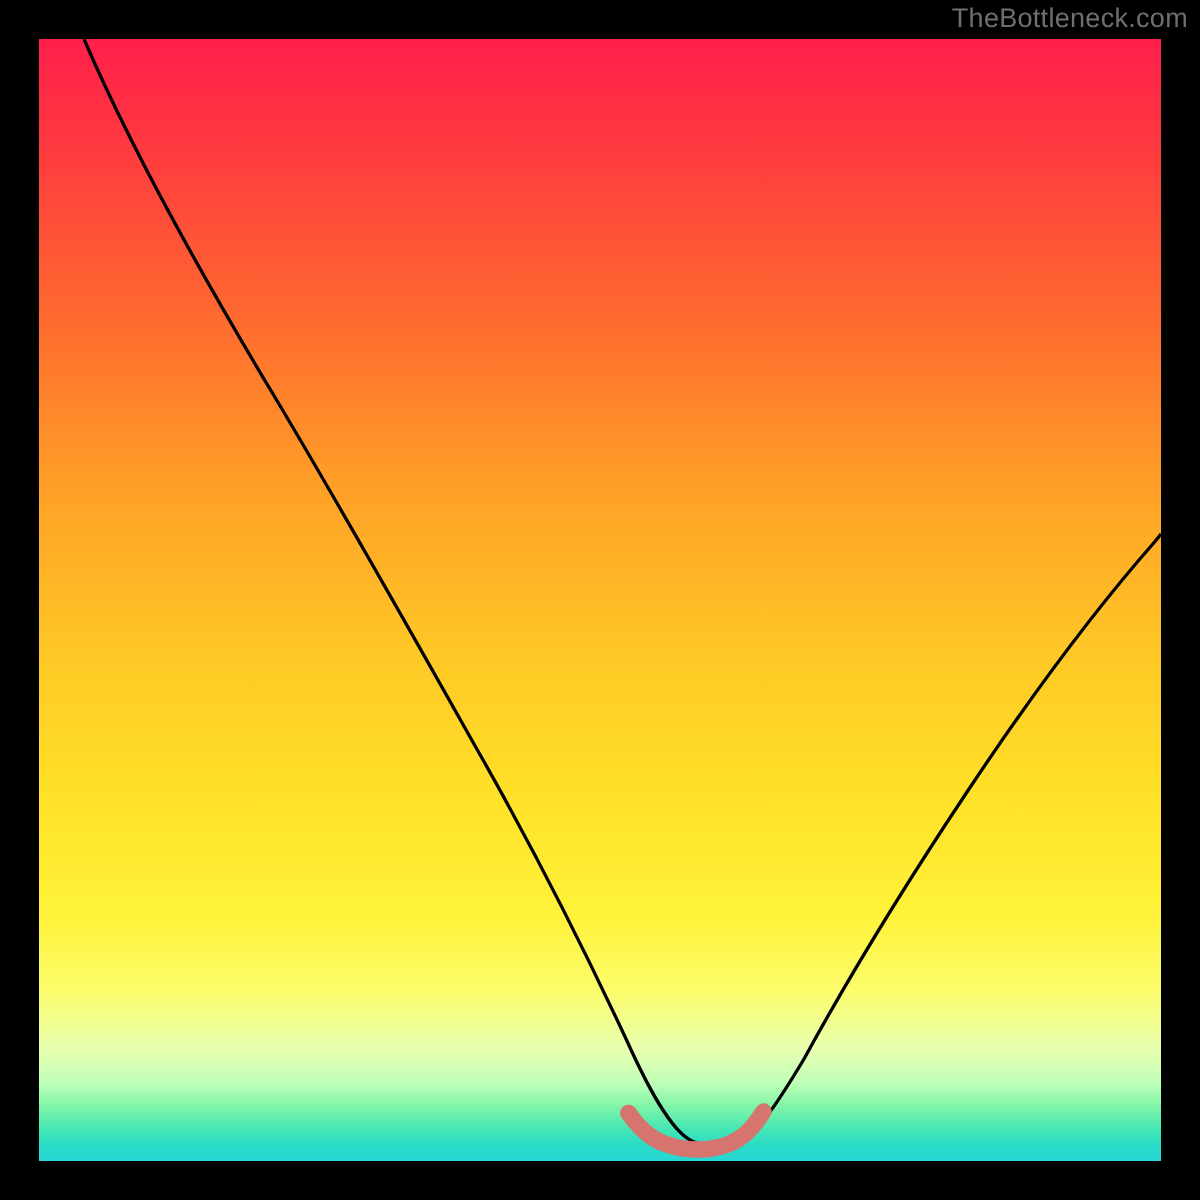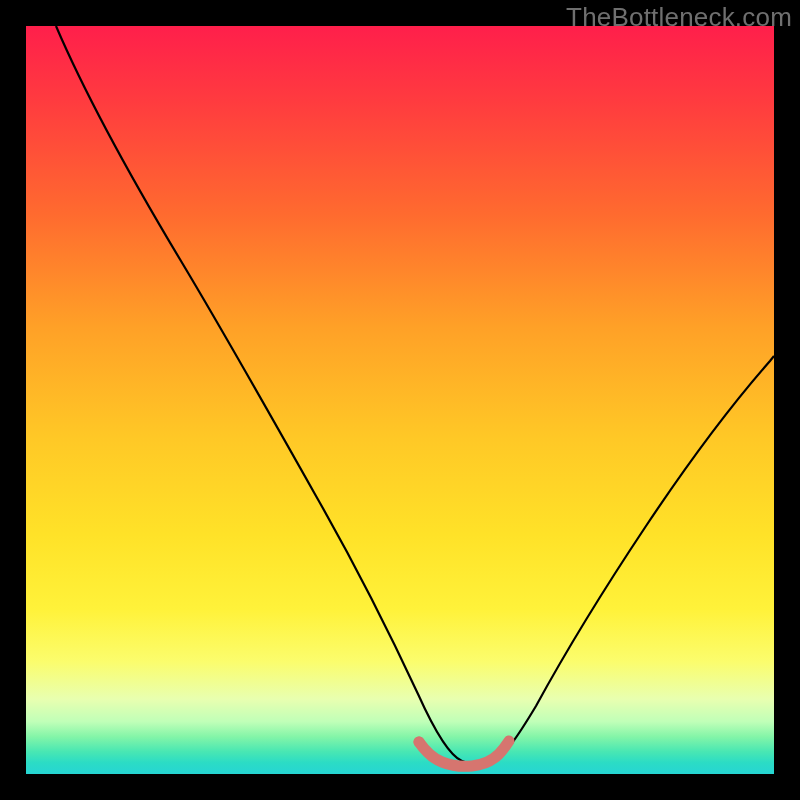--- a/index.html
+++ b/index.html
@@ -41,21 +41,21 @@
       #49e7b3 97%,
       #2bdcc5 98.5%,
       #26d5d4 100%
     );
   }
   .watermark {
     position: absolute;
     top: 2px;
     right: 8px;
     color: #6f6f6f;
-    font-size: 26px;
+    font-size: 18px;
     letter-spacing: 0.2px;
     user-select: none;
   }
   svg.curves {
     position: absolute;
     top: 0;
     left: 0;
     width: 748px;
     height: 748px;
   }

